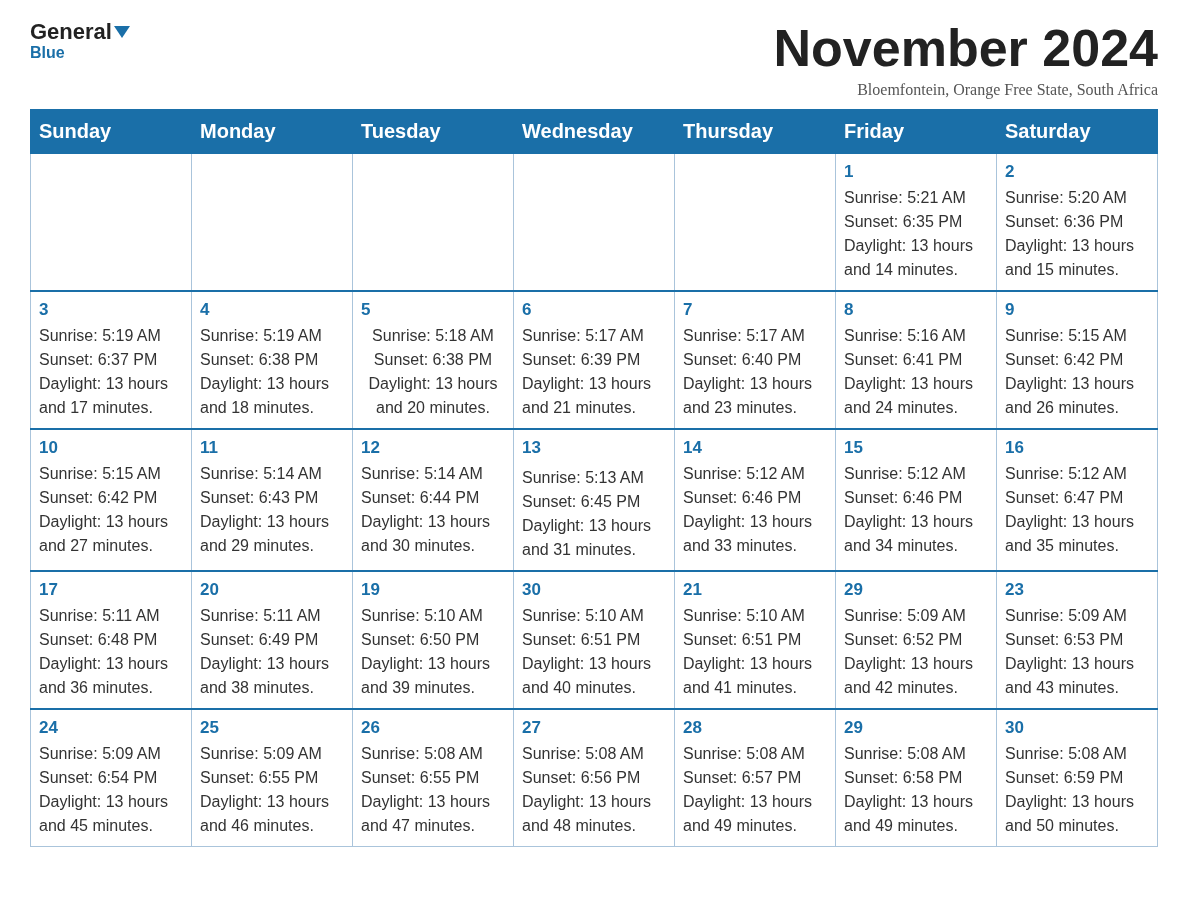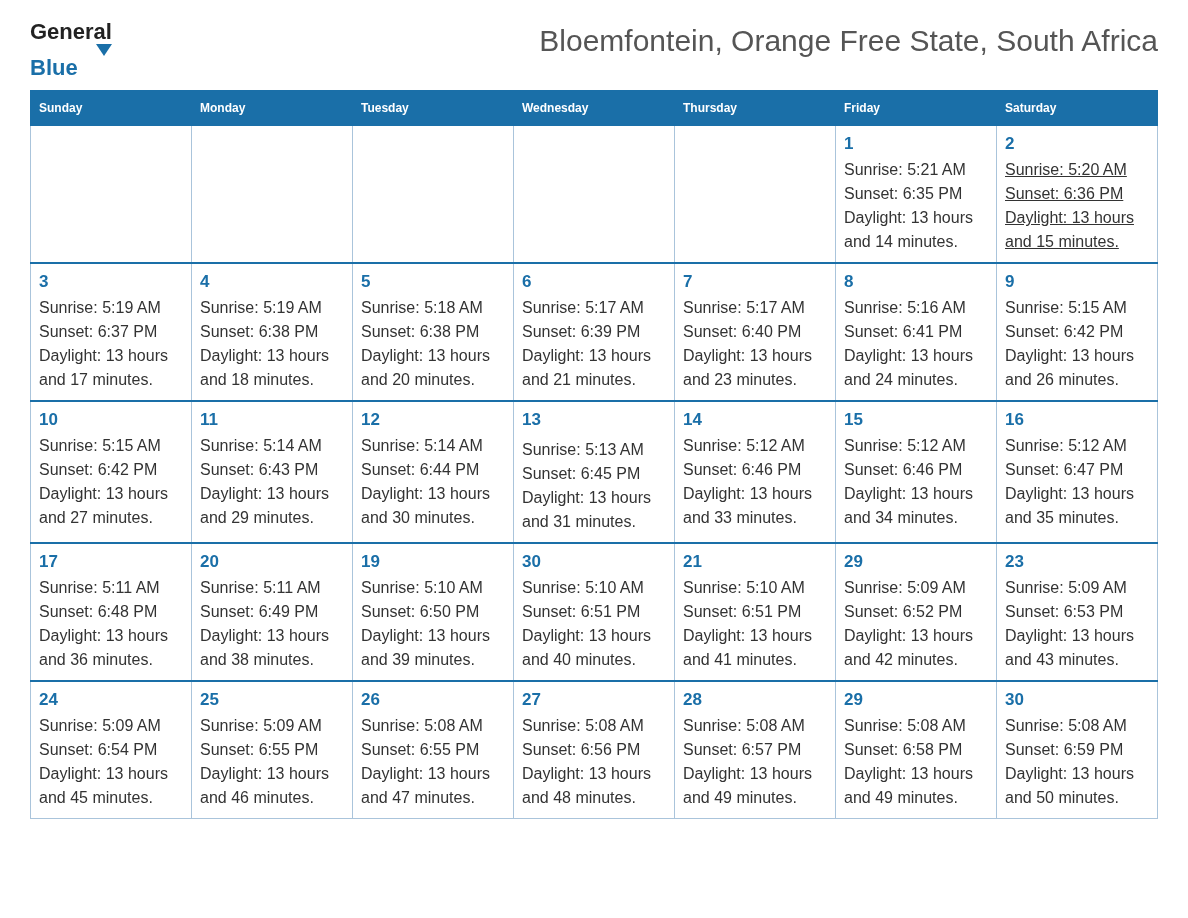--- a/index.html
+++ b/index.html
@@ -22,63 +22,63 @@
       flex-direction: column;
       align-items: flex-start;
     }
     .logo-general {
       font-size: 22px;
       font-weight: bold;
       color: #222;
       line-height: 1.1;
     }
     .logo-blue {
-      font-size: 22px;
+      font-size: 16px;
       font-weight: bold;
       color: #1a6fa8;
       line-height: 1.1;
     }
     .logo-triangle {
       display: inline-block;
       width: 0;
       height: 0;
       border-left: 8px solid transparent;
       border-right: 8px solid transparent;
       border-top: 12px solid #1a6fa8;
       margin-left: 2px;
       vertical-align: middle;
     }
     .logo-line {
       display: flex;
-      align-items: flex-end;
-      flex-direction: column;
+      align-items: center;
     }
     .title-block {
       text-align: right;
     }
     .month-title {
       font-size: 52px;
       font-weight: bold;
       color: #222;
       line-height: 1.1;
     }
     .location-title {
-      font-size: 30px;
+      font-size: 16px;
       color: #555;
       margin-top: 4px;
+      font-family: Liberation Serif, serif;
     }
     .calendar {
       width: 100%;
       border-collapse: collapse;
       margin-top: 10px;
     }
     .calendar th {
       background-color: #1a6fa8;
       color: #fff;
-      font-size: 12px;
+      font-size: 20px;
       font-weight: bold;
       padding: 10px 8px;
       text-align: left;
       border: 1px solid #1a6fa8;
     }
     .calendar td {
       vertical-align: top;
       border: 1px solid #aac4db;
       padding: 8px 8px;
       width: 14.28%;
@@ -113,20 +113,21 @@
   <div class="logo">
     <div class="logo-line">
       <span class="logo-general">General</span>
       <span class="logo-triangle"></span>
     </div>
     <div>
       <span class="logo-blue">Blue</span>
     </div>
   </div>
   <div class="title-block">
+    <div class="month-title">November 2024</div>
     <div class="location-title">Bloemfontein, Orange Free State, South Africa</div>
   </div>
 </div>
 
 <table class="calendar">
   <thead>
     <tr>
     <th>Sunday</th>
         <th>Monday</th>
         <th>Tuesday</th>
@@ -144,41 +145,41 @@
         <td class="empty-cell"></td>
         <td class="empty-cell"></td>
         <td>
           <span class="day-number">1</span>
           <div class="day-info" style="white-space: pre-line;">Sunrise: 5:21 AM
 Sunset: 6:35 PM
 Daylight: 13 hours and 14 minutes.</div>
         </td>
         <td>
           <span class="day-number">2</span>
-          <div class="day-info" style="white-space: pre-line; text-decoration: underline;">Sunrise: 5:20 AM
+          <div class="day-info" style="white-space: pre-line;">Sunrise: 5:20 AM
 Sunset: 6:36 PM
 Daylight: 13 hours and 15 minutes.</div>
         </td>
       </tr>
       <tr class="row-separator">
         <td>
           <span class="day-number">3</span>
           <div class="day-info" style="white-space: pre-line;">Sunrise: 5:19 AM
 Sunset: 6:37 PM
 Daylight: 13 hours and 17 minutes.</div>
         </td>
         <td>
           <span class="day-number">4</span>
           <div class="day-info" style="white-space: pre-line;">Sunrise: 5:19 AM
 Sunset: 6:38 PM
 Daylight: 13 hours and 18 minutes.</div>
         </td>
         <td>
           <span class="day-number">5</span>
-          <div class="day-info" style="white-space: pre-line;">Sunrise: 5:18 AM
+          <div class="day-info" style="white-space: pre-line; text-align: center;">Sunrise: 5:18 AM
 Sunset: 6:38 PM
 Daylight: 13 hours and 20 minutes.</div>
         </td>
         <td>
           <span class="day-number">6</span>
           <div class="day-info" style="white-space: pre-line;">Sunrise: 5:17 AM
 Sunset: 6:39 PM
 Daylight: 13 hours and 21 minutes.</div>
         </td>
         <td>

